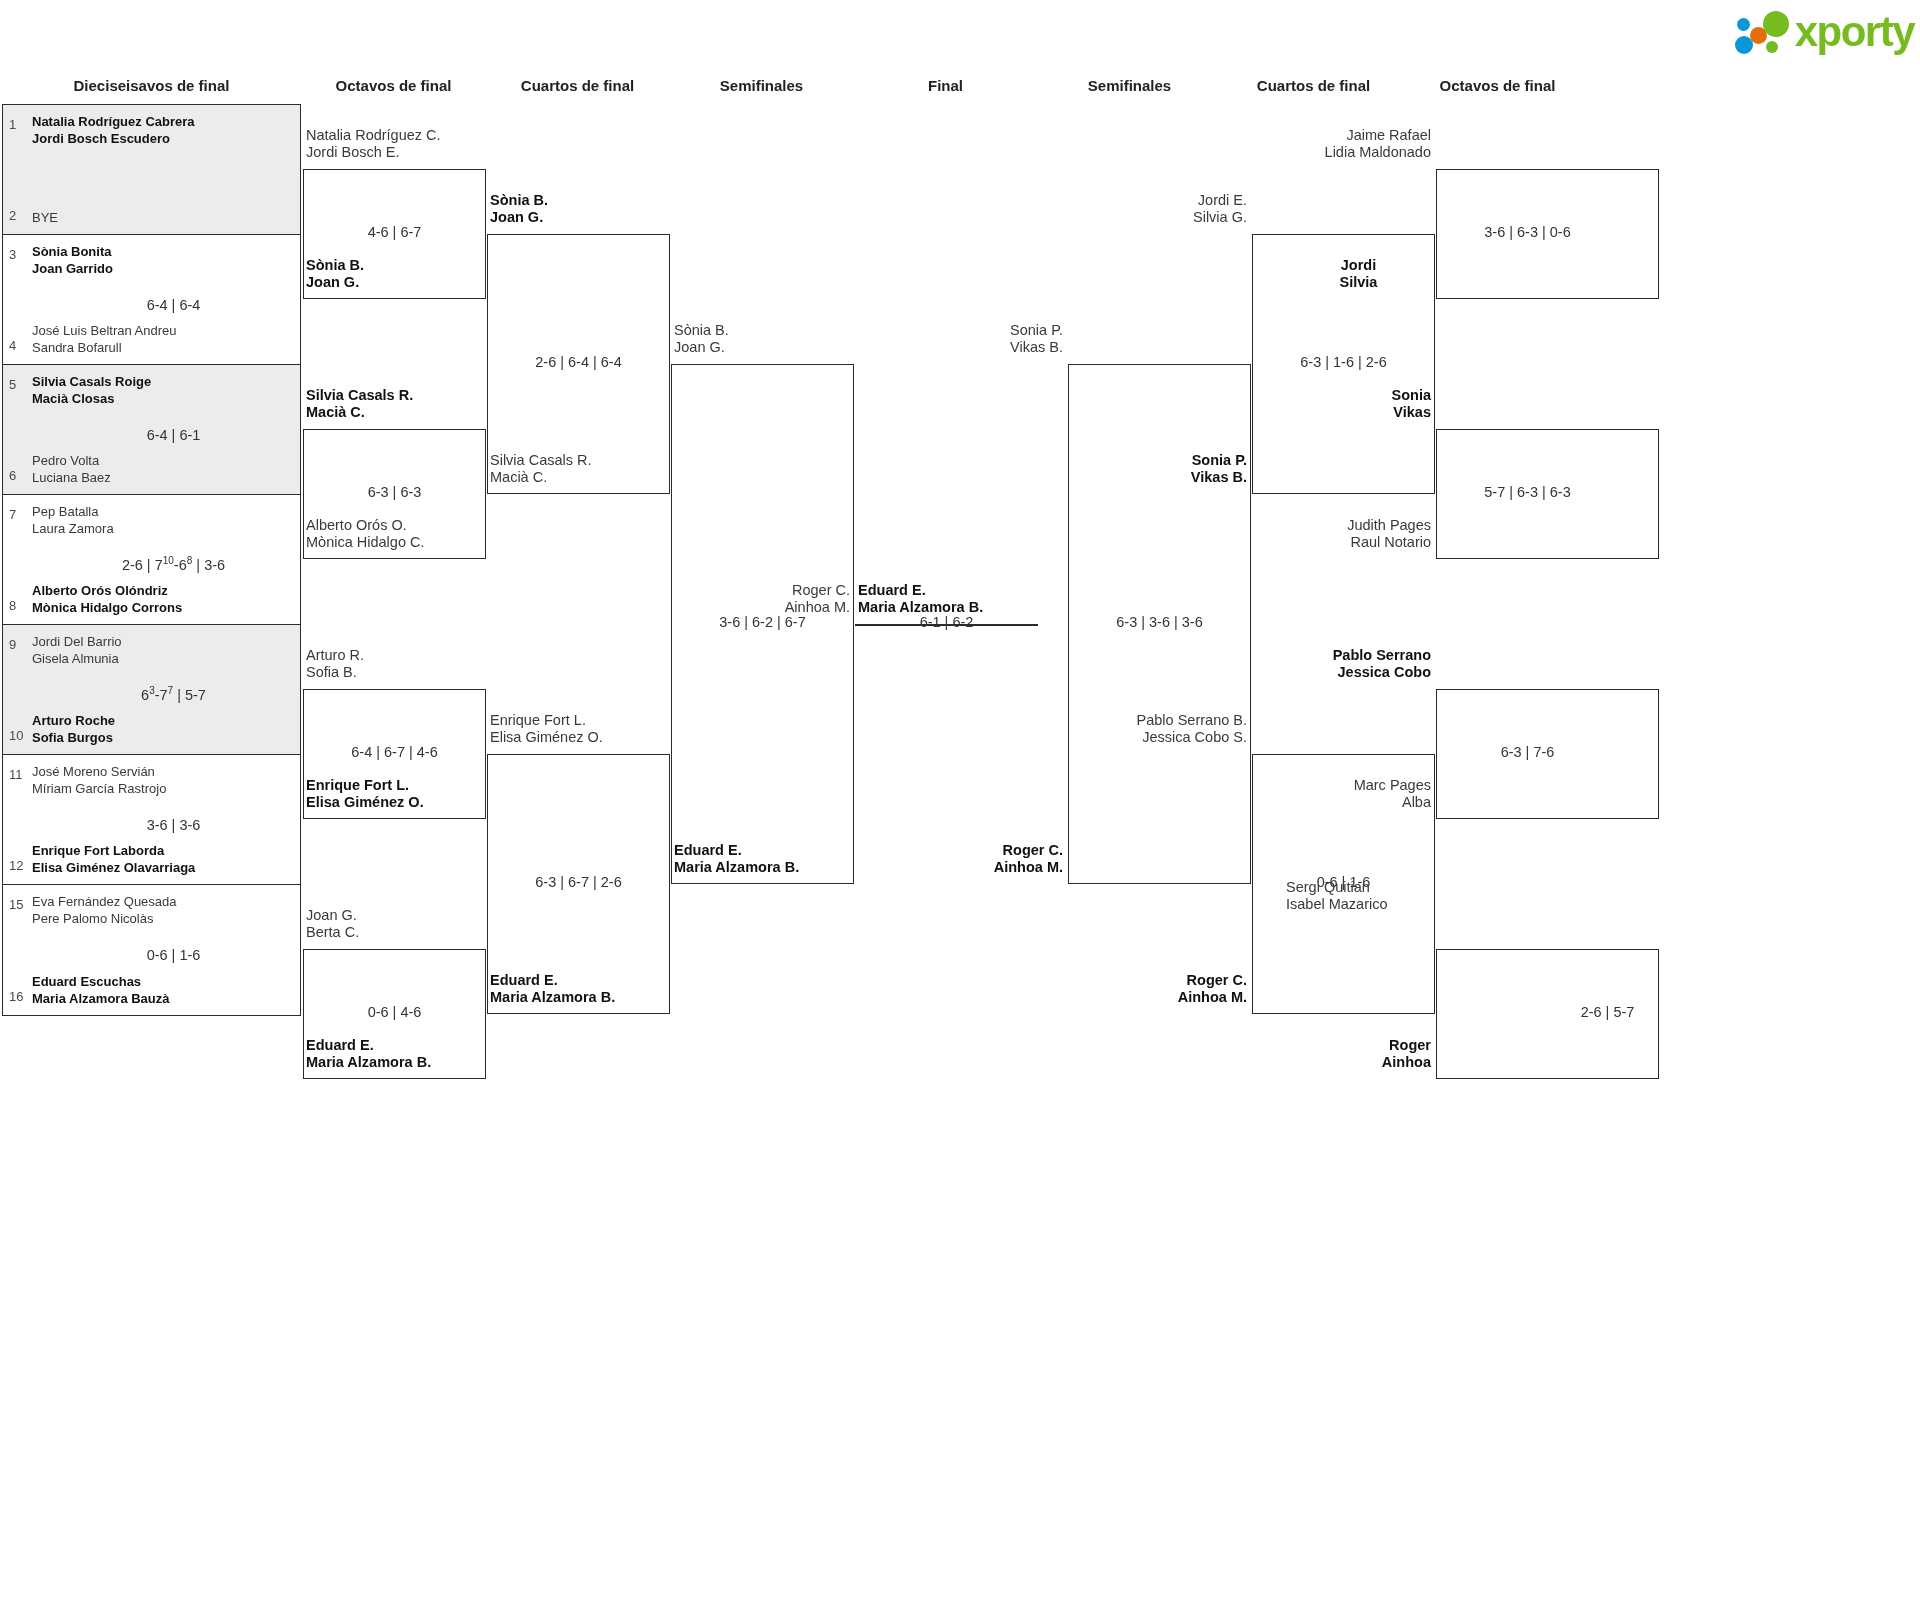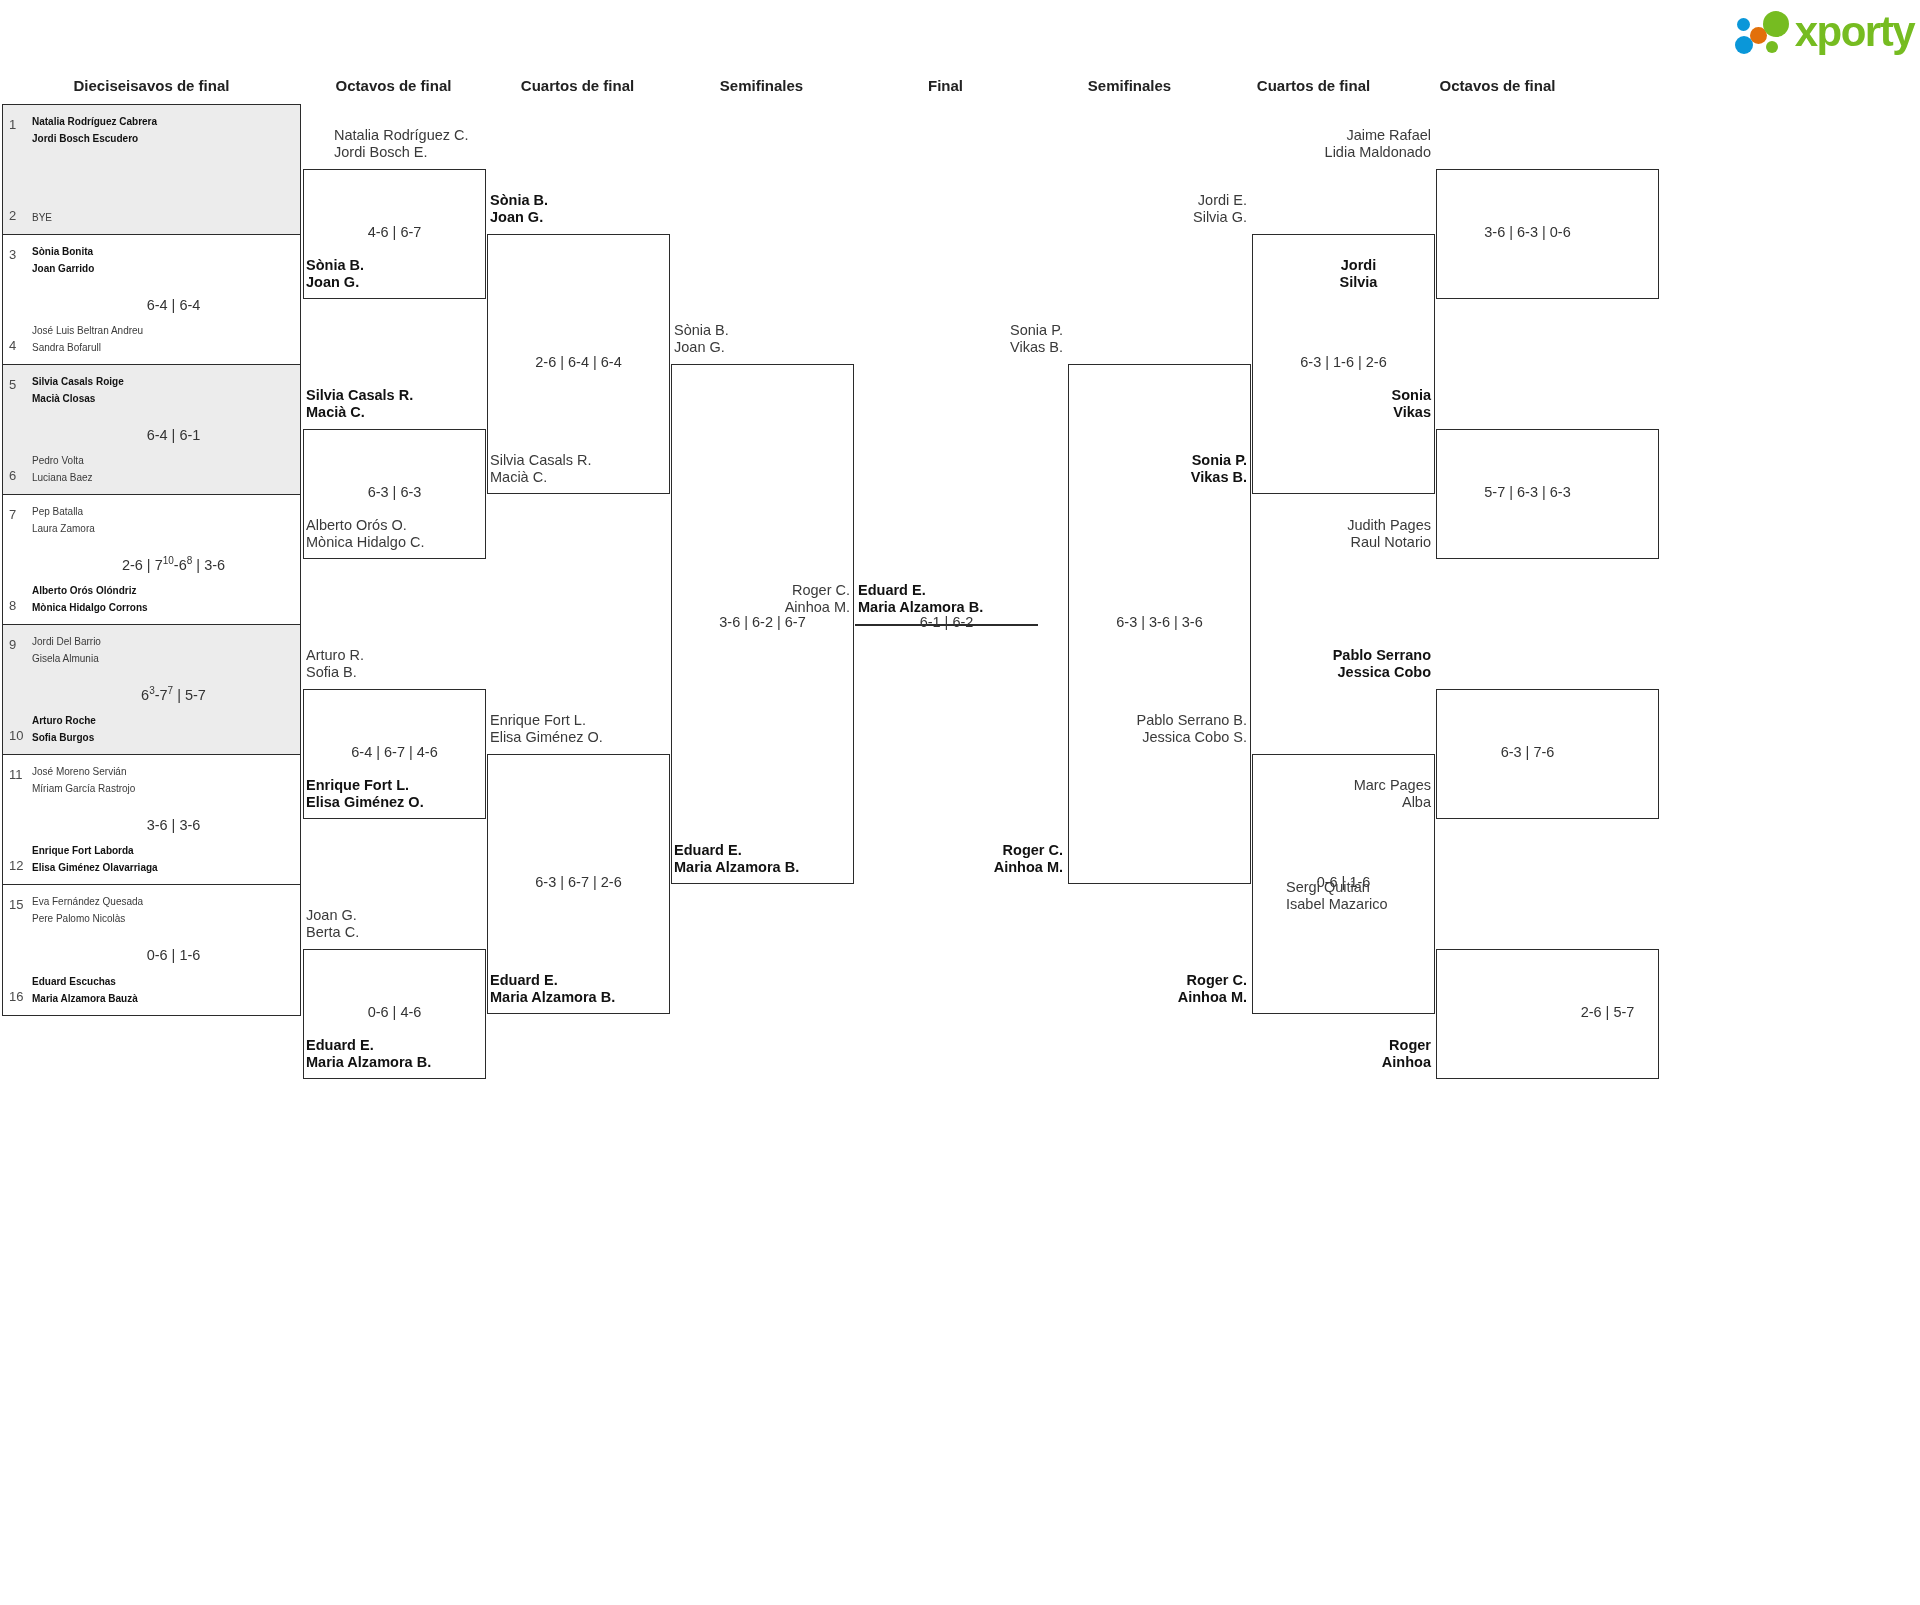--- a/index.html
+++ b/index.html
@@ -36,21 +36,21 @@
   .seed-col { position: absolute; left: 2px; top: 104px; width: 299px; border: 1px solid #2b2b2b; }
   .seed-pair { position: relative; height: 130px; border-bottom: 1px solid #2b2b2b; }
   .seed-pair:last-child { border-bottom: none; }
   .seed-pair.shaded { background: #ececec; }
   .seed-entry { position: absolute; left: 0; width: 100%; padding-left: 7px; }
   .seed-entry.top { top: 8px; }
   .seed-entry.bottom { bottom: 8px; }
   .seed-num { position: absolute; left: 6px; font-size: 13px; color: #4a4a4a; }
   .seed-num.top { top: 12px; }
   .seed-num.bottom { bottom: 11px; }
-  .seed-names { margin-left: 22px; font-size: 10px; line-height: 17px; color: #3a3a3a; }
+  .seed-names { margin-left: 22px; font-size: 13px; line-height: 17px; color: #3a3a3a; }
   .seed-names.winner { font-weight: 700; color: #111; }
   .seed-names.single { padding-top: 1px; }
   .seed-score {
     position: absolute; width: 100%; text-align: center; left: 22px;
     font-size: 14.5px; color: #333; top: 62px;
   }
 
   
   .mbox { position: absolute; border: 1px solid #2b2b2b; }
   .mscore { position: absolute; font-size: 14.5px; color: #333; white-space: nowrap; text-align: center; }
@@ -201,21 +201,21 @@
               <div>Eduard Escuchas</div>
               <div>Maria Alzamora Bauzà</div>
             </div>
           </div>
           <div class="seed-score">0-6 | 1-6</div>
         </div>
       </div>
     </div>
   <div id="bracket-layer">
       <div class="mbox" style="left: 303px; top: 169px; width: 183px; height: 130px;"></div>
-      <div class="mname" style="left: 306px; top: 127px; margin-left: 28px;">
+      <div class="mname" style="left: 306px; top: 127px;">
         <div>Natalia Rodríguez C.</div>
         <div>Jordi Bosch E.</div>
       </div>
       <div class="mname winner" style="left: 306px; top: 257px;">
         <div>Sònia B.</div>
         <div>Joan G.</div>
       </div>
       <div class="mscore" style="left: 303px; top: 224px; width: 183px;">4-6 | 6-7</div>
       <div class="mbox" style="left: 303px; top: 429px; width: 183px; height: 130px;"></div>
       <div class="mname winner" style="left: 306px; top: 387px;">

